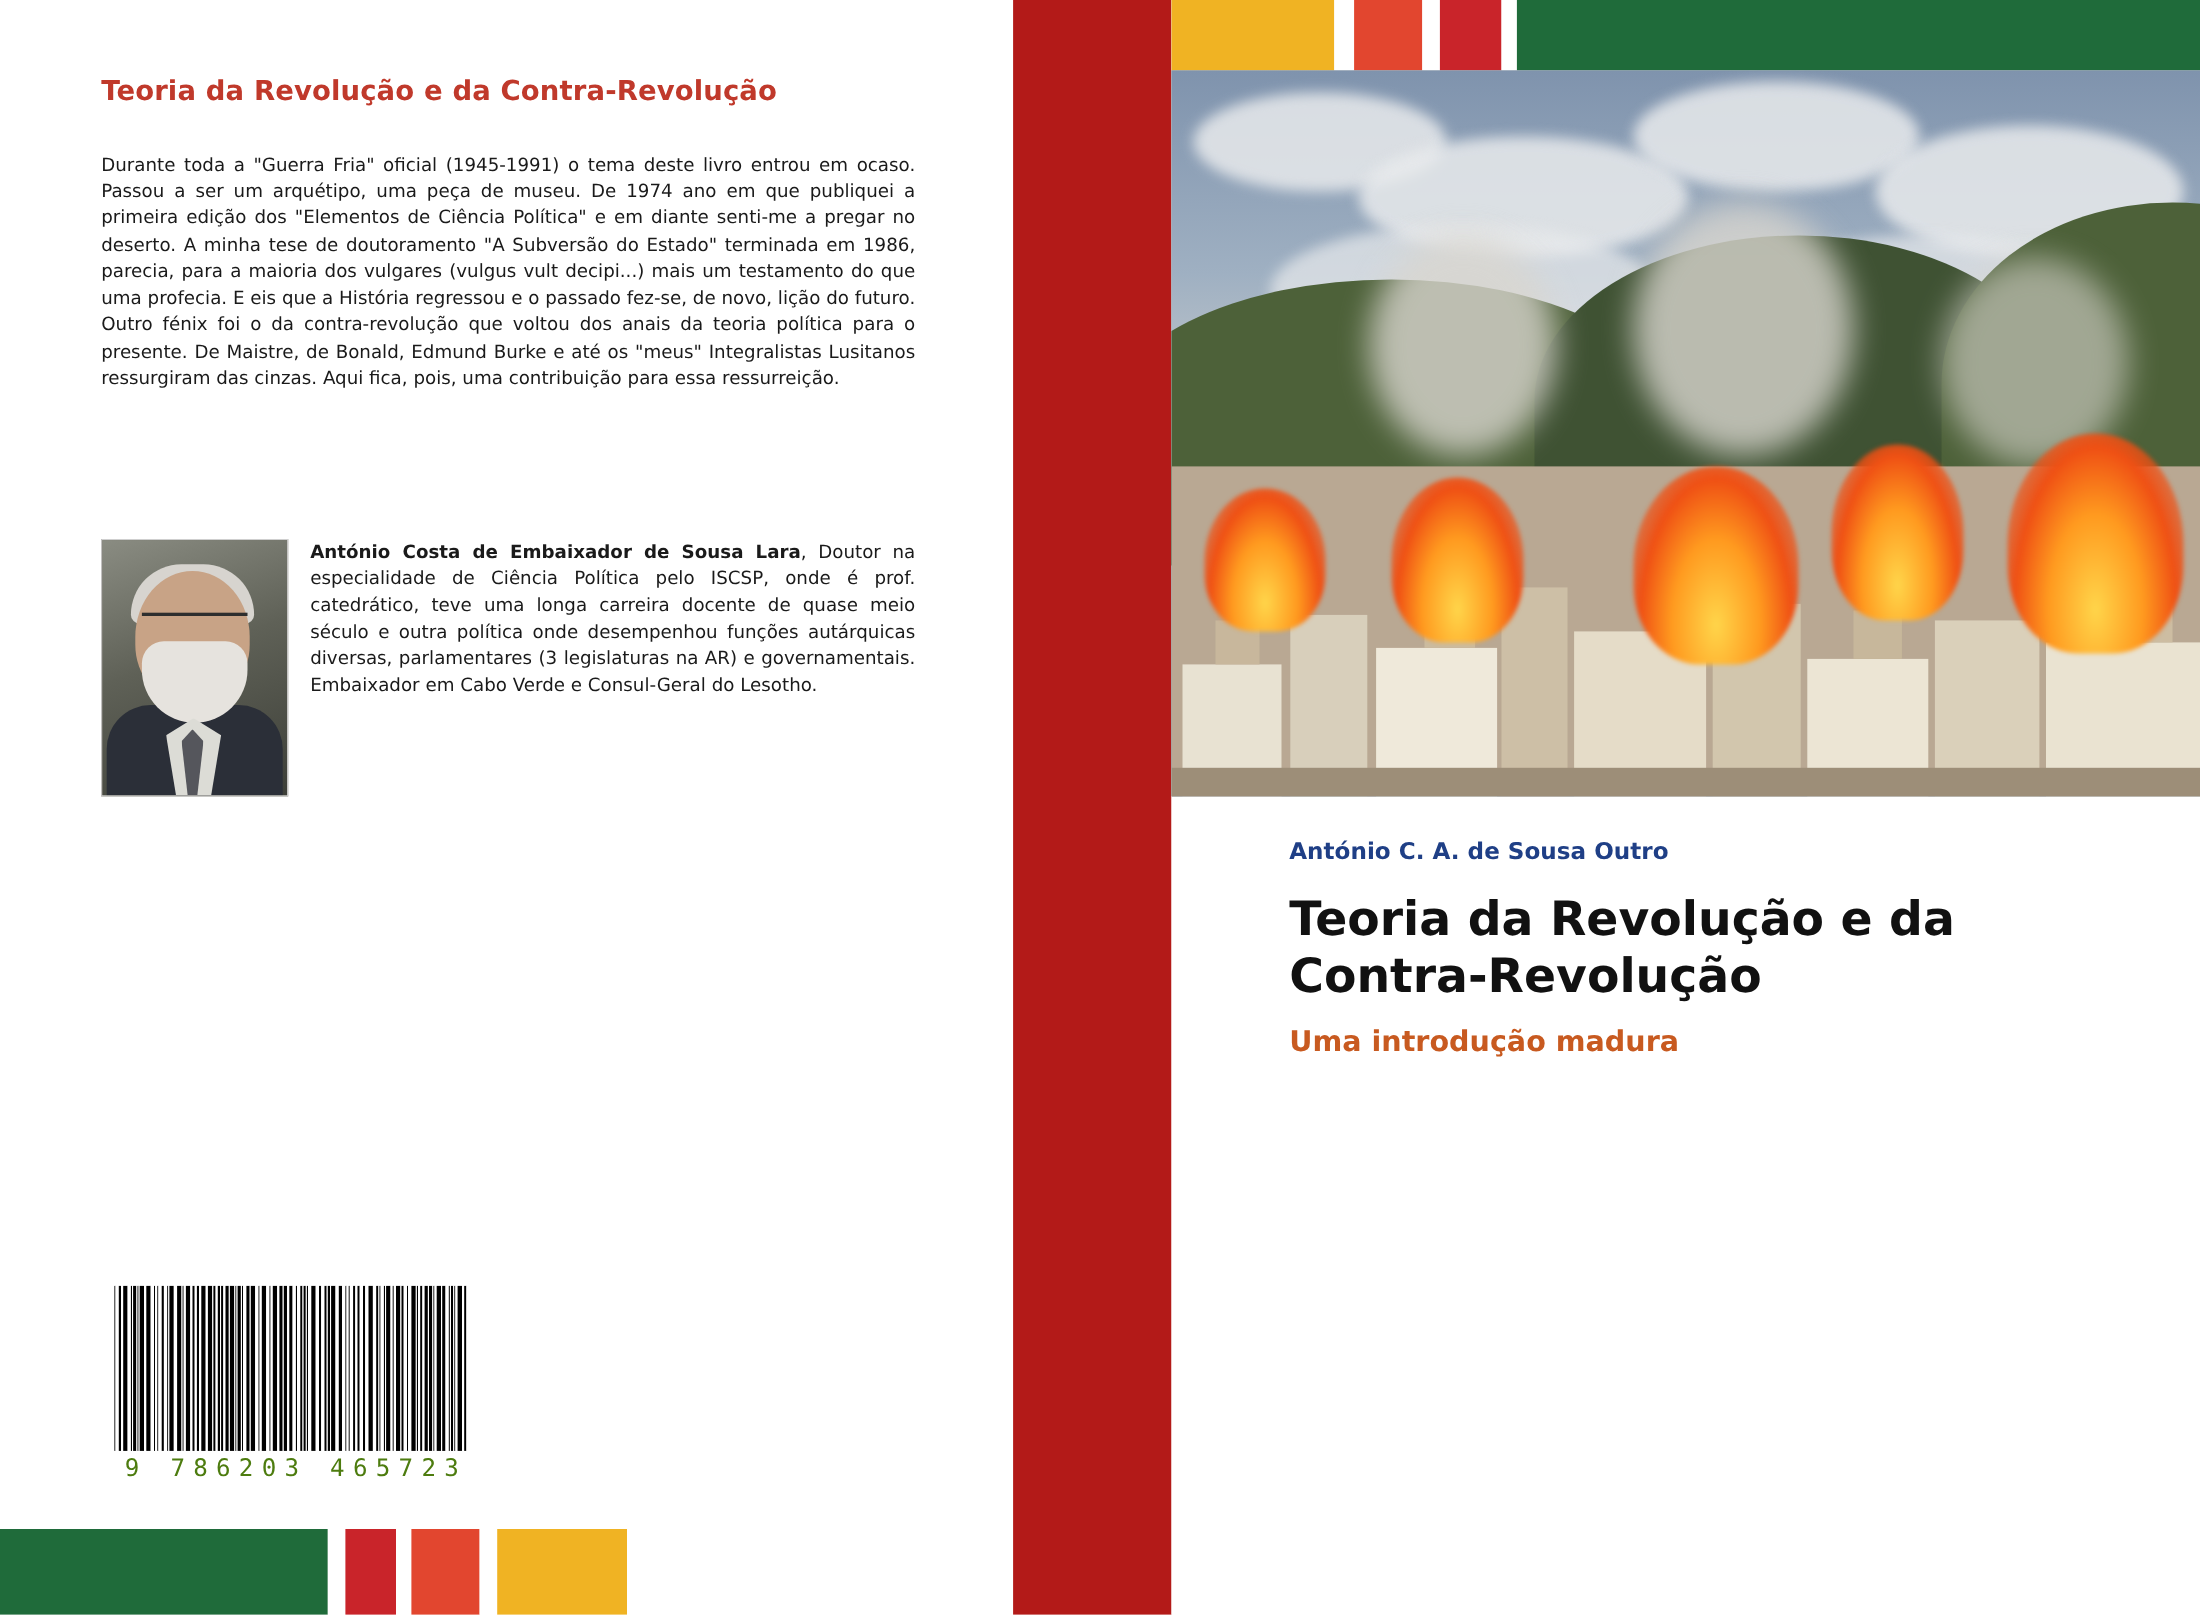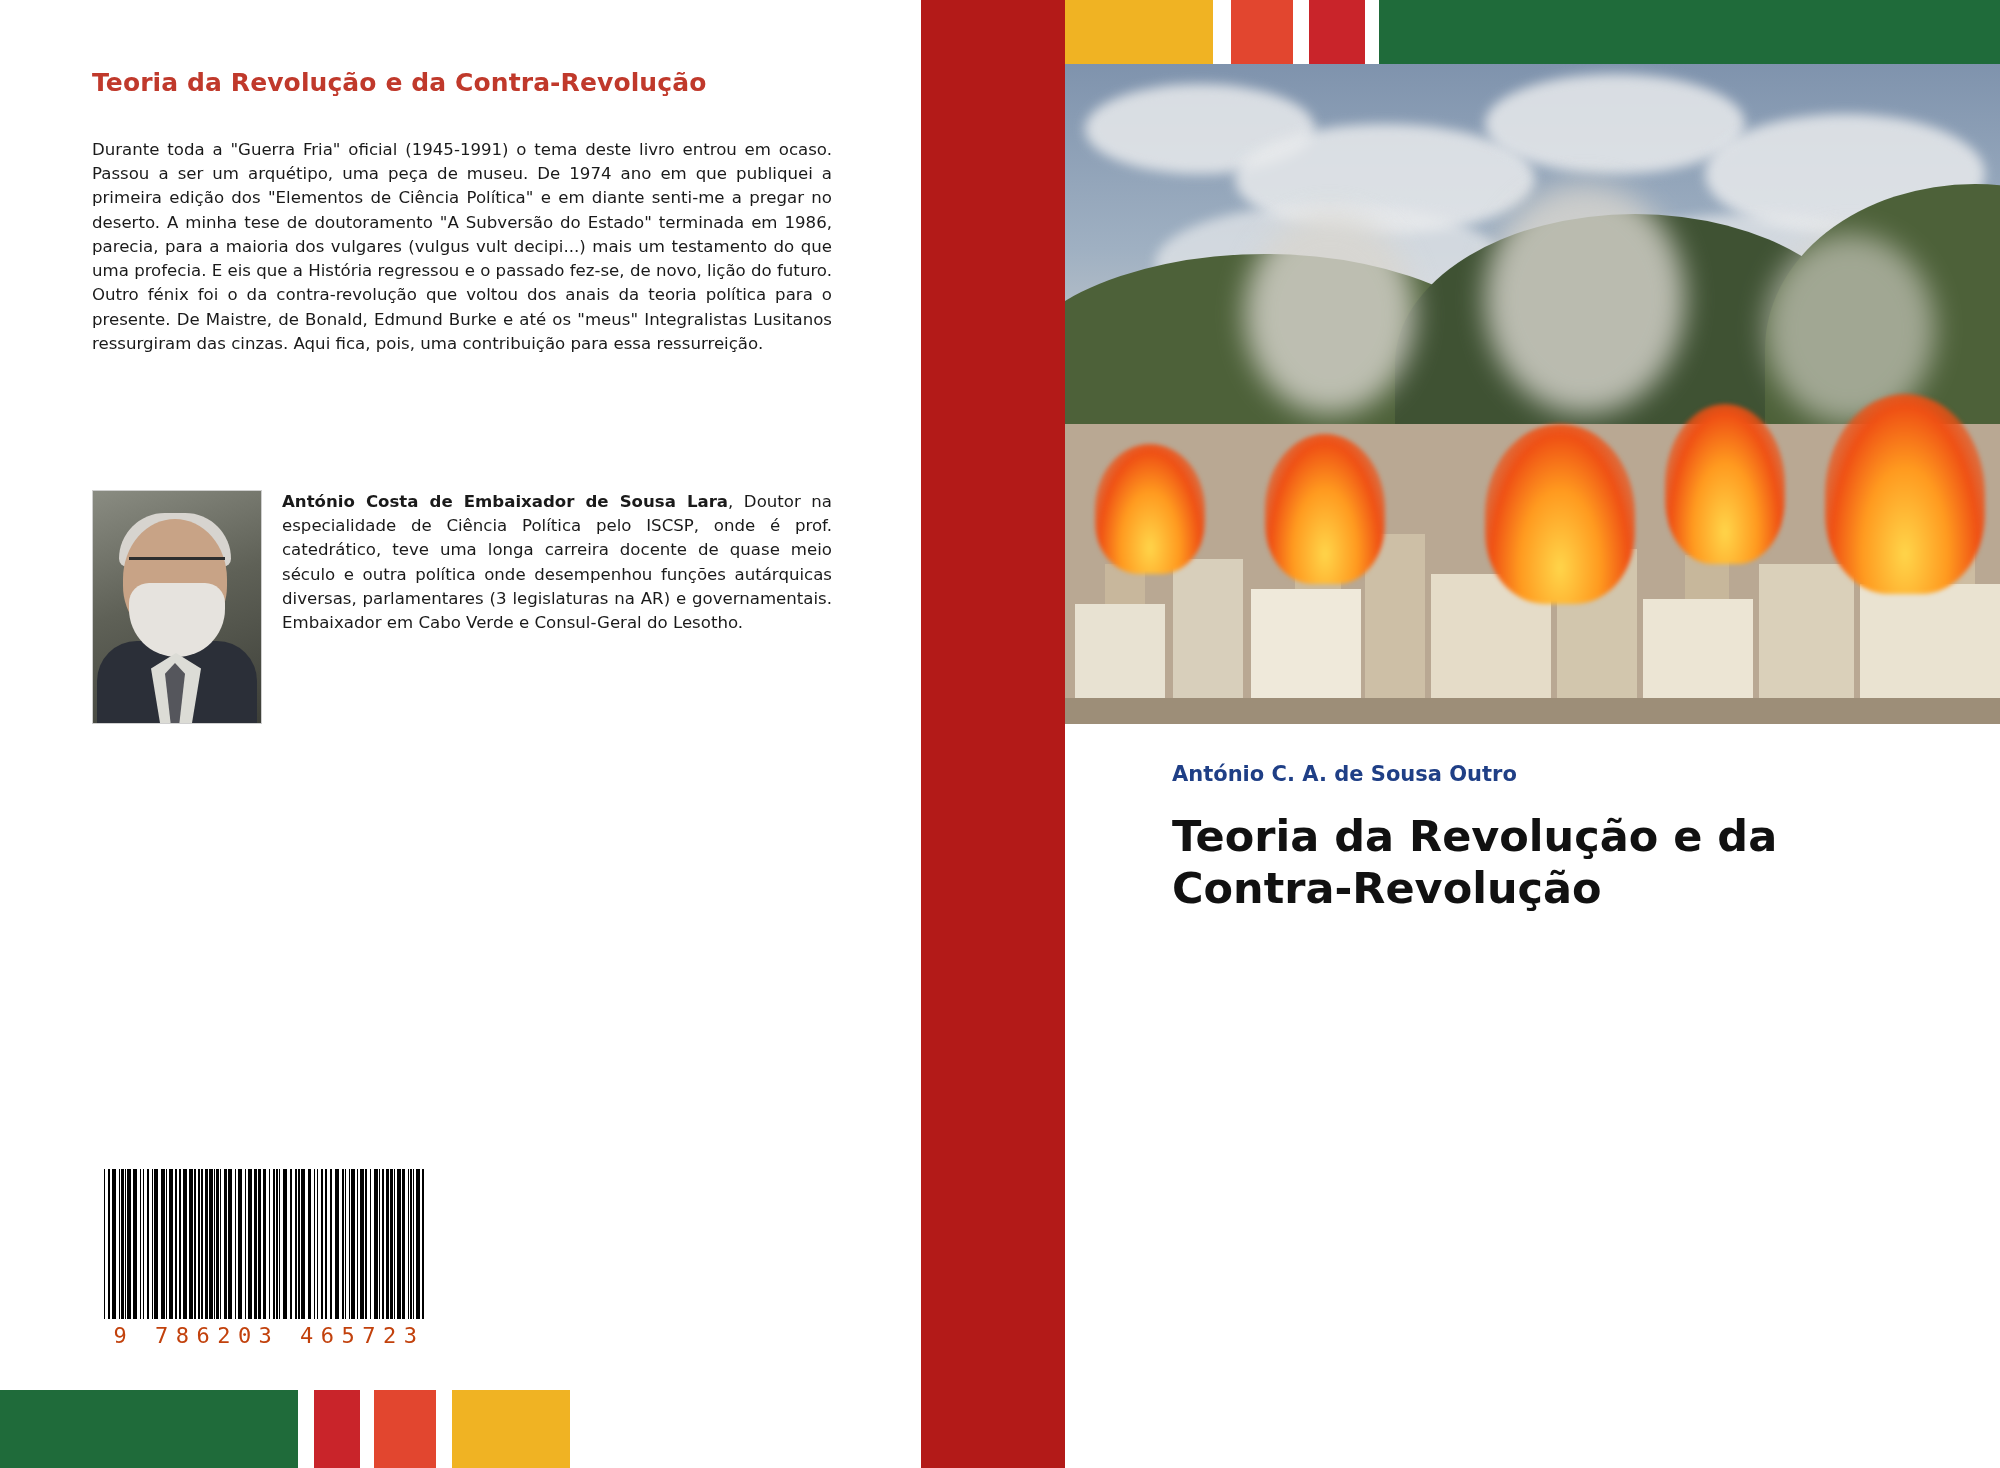--- a/index.html
+++ b/index.html
@@ -193,21 +193,21 @@
   .barcode-bars i {
     display: block;
     background: #000;
     height: 100%;
   }
   .barcode-number {
     margin-top: 4px;
     font-family: "DejaVu Sans Mono", monospace;
     font-size: 22px;
     letter-spacing: 7.5px;
-    color: #c2410c;
+    color: #4d7c0f;
     text-align: center;
     width: 330px;
   }
 
   
   .cover-photo {
     position: absolute;
     left: 1065px;
     top: 64px;
     width: 935px;
@@ -562,15 +562,16 @@
     <div class="fire" style="left:420px; bottom:120px; width:150px; height:180px;"></div>
     <div class="fire" style="left:600px; bottom:160px; width:120px; height:160px;"></div>
     <div class="fire" style="left:760px; bottom:130px; width:160px; height:200px;"></div>
     <div class="fire" style="left:30px;  bottom:150px; width:110px; height:130px;"></div>
   </div>
 
   <div class="front-author">António C. A. de Sousa Outro</div>
 
   <div class="front-title">Teoria da Revolução e da Contra-Revolução</div>
 
+  <div class="front-subtitle">Uma introdução madura</div>
 
 
 </div>
 
 </body></html>

